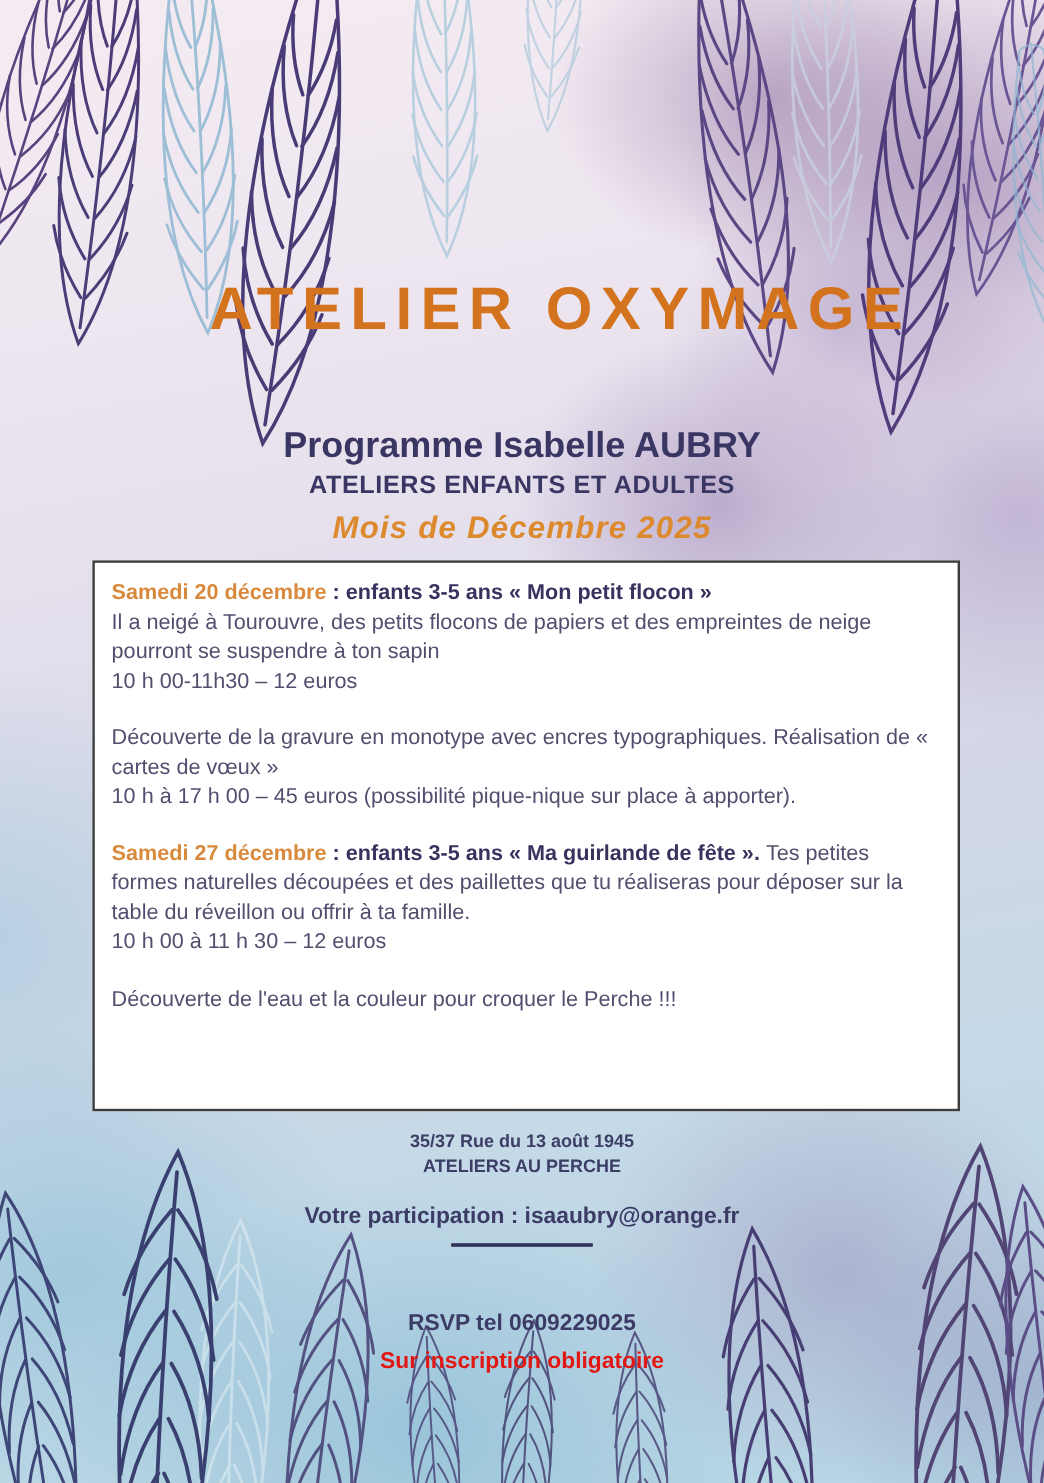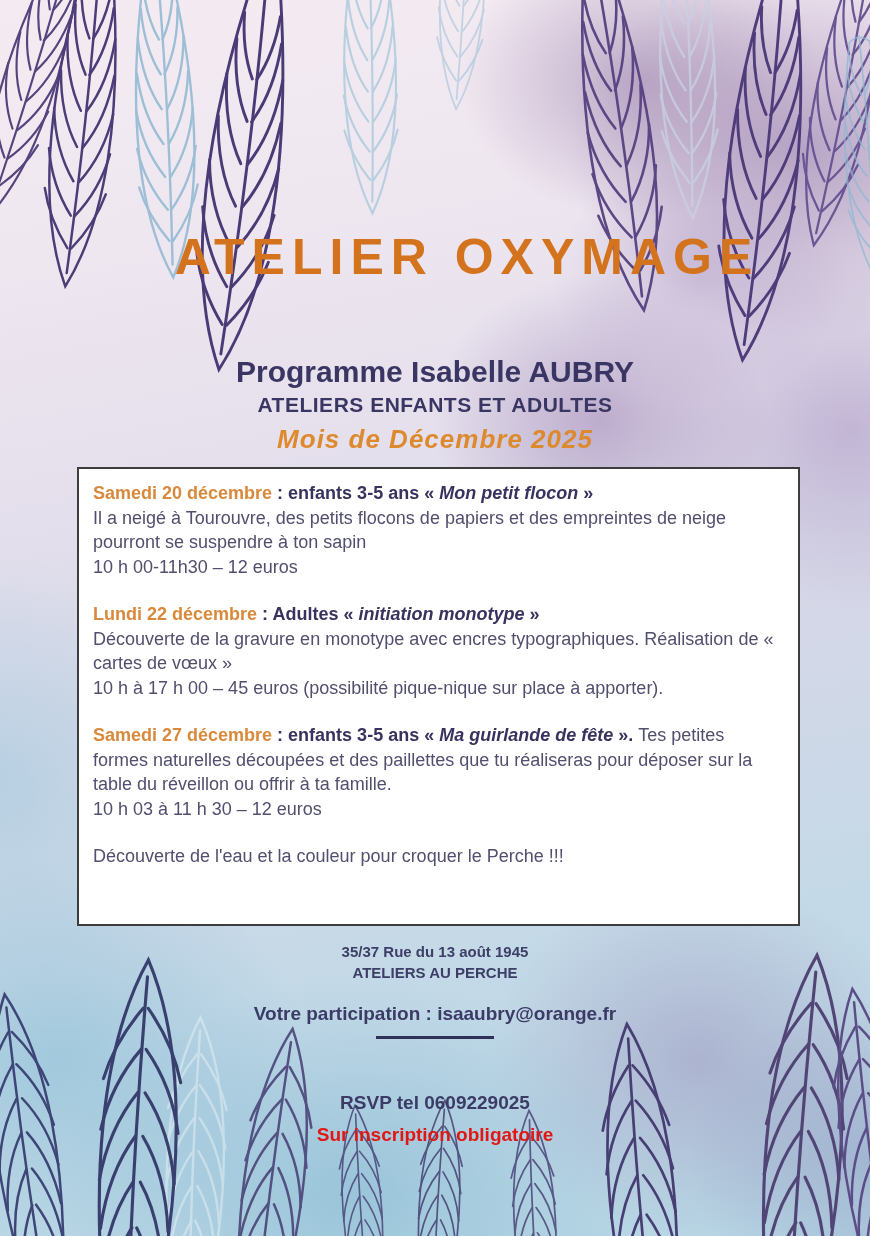--- a/index.html
+++ b/index.html
@@ -32,21 +32,21 @@
     position:absolute;left:77px;top:467px;width:723px;height:459px;
     background:#ffffff;border:2px solid #3d3d3d;box-sizing:border-box;
     padding:12px 14px;
   }
   .event{font-size:18px;line-height:24.5px;margin:0 0 23px 0;color:#514F6E;}
   .event:last-child{margin-bottom:0;}
   .event p{margin:0;}
   .event p:empty{display:none;}
   .e-date{color:#D8893B;font-weight:bold;}
   .e-colon,.e-pre,.e-post{color:#37335E;font-weight:bold;}
-  .e-title{color:#37335E;font-weight:bold;font-style:italic;}
+  .e-title{color:#37335E;font-weight:bold;}
   .e-inline{color:#514F6E;font-weight:normal;}
   .footer-line{position:absolute;left:0;width:100%;text-align:center;margin:0;color:#3B3B66;}
   .address{top:941px;font-size:15px;font-weight:bold;line-height:21px;color:#3D3E66;}
   .divider{position:absolute;left:50%;transform:translateX(-50%);top:1036px;width:118px;height:3px;background:#2E3257;}
   .participation{top:1003px;font-size:19px;font-weight:bold;}
   .rsvp{top:1092px;font-size:19px;font-weight:bold;}
   .registration{top:1124px;font-size:19px;font-weight:bold;color:#E21713;}
 </style>
 </head>
 <body>
@@ -151,29 +151,28 @@
 
   <div class="schedule-box">
 
     <div class="event">
       <p><span class="e-date">Samedi 20 décembre</span><span class="e-colon"> : </span><span class="e-pre">enfants 3-5 ans « </span><span class="e-title">Mon petit flocon</span><span class="e-post"> »</span><span class="e-inline"></span></p>
       <p>Il a neigé à Tourouvre, des petits flocons de papiers et des empreintes de neige pourront se suspendre à ton sapin</p>
       <p>10 h 00-11h30 – 12 euros</p>
     </div>
 
     <div class="event">
-      <p><span class="e-date">Lundi 22 décembre</span><span class="e-colon"> : </span><span class="e-pre">Adultes « </span><span class="e-title">initiation monotype</span><span class="e-post"> »</span><span class="e-inline"></span></p>
       <p>Découverte de la gravure en monotype avec encres typographiques. Réalisation de « cartes de vœux »</p>
       <p>10 h à 17 h 00 – 45 euros (possibilité pique-nique sur place à apporter).</p>
     </div>
 
     <div class="event">
       <p><span class="e-date">Samedi 27 décembre</span><span class="e-colon"> : </span><span class="e-pre">enfants 3-5 ans « </span><span class="e-title">Ma guirlande de fête</span><span class="e-post"> ». </span><span class="e-inline">Tes petites formes naturelles découpées et des paillettes que tu réaliseras pour déposer sur la table du réveillon ou offrir à ta famille.</span></p>
 
-      <p>10 h 03 à 11 h 30 – 12 euros</p>
+      <p>10 h 00 à 11 h 30 – 12 euros</p>
     </div>
 
     <div class="event">
       <p>Découverte de l'eau et la couleur pour croquer le Perche !!!</p>
     </div>
 
   </div>
 
   <p class="footer-line address"><span>35/37 Rue du 13 août 1945</span><br><span>ATELIERS AU PERCHE</span></p>
 

